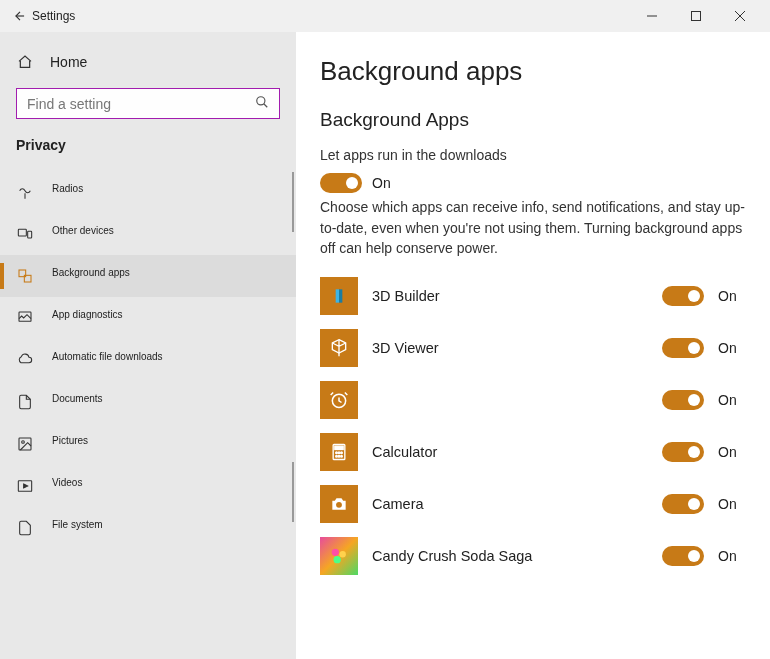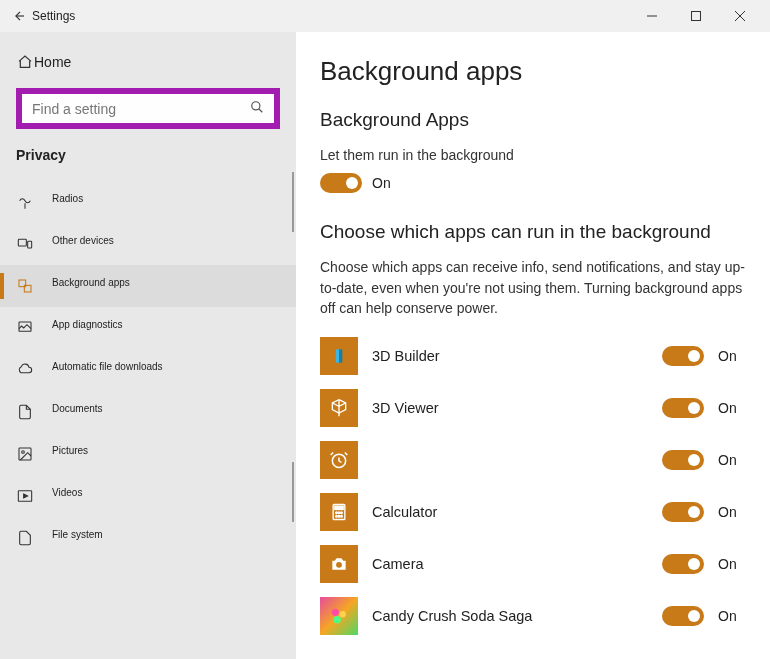--- a/index.html
+++ b/index.html
@@ -61,32 +61,33 @@
       overflow: hidden;
       position: relative;
     }
     .sidebar-inner {
       padding: 12px 0 0 0;
     }
     .home-row {
       display: flex;
       align-items: center;
       padding: 10px 16px;
+      gap: 16px;
       font-size: 14px;
       color: #222;
     }
     .home-icon {
       width: 18px;
       display: flex;
       align-items: center;
       justify-content: center;
     }
     .search-box {
       margin: 8px 16px 12px 16px;
-      border: 6px solid #a21caf;
+      border: 1px solid #a21caf;
       background: #fefefe;
       display: flex;
       align-items: center;
       padding: 6px 10px;
       font-size: 14px;
       color: #888;
     }
     .search-box input {
       border: none;
       outline: none;
@@ -403,29 +404,28 @@
     </div>
     <div class="sidebar-scroll-marker"></div>
     <div class="sidebar-scroll-marker2"></div>
   </div>
 
   <div class="main">
     <h1>Background apps</h1>
 
     <h2>Background Apps</h2>
 
-    <div class="desc">Let them run in the background</div>
+    <div class="desc">Let apps run in the downloads</div>
     <div class="master-toggle-row">
       <div class="toggle">
           <div class="knob"></div>
         </div>
       <span class="toggle-label">On</span>
     </div>
 
-    <h2 class="section">Choose which apps can run in the background</h2>
     <div class="desc small">Choose which apps can receive info, send notifications, and stay up-to-date, even when you're not using them. Turning background apps off can help conserve power.</div>
 
     <div class="app-list">
 
       <div class="app-row">
         <div class="app-ico">
           <svg width="20" height="20" viewBox="0 0 24 24" fill="none">
               <rect x="8" y="4" width="4" height="16" fill="#3bb4e6"></rect>
               <rect x="12" y="4" width="4" height="16" fill="#1a7da3"></rect>
             </svg>

